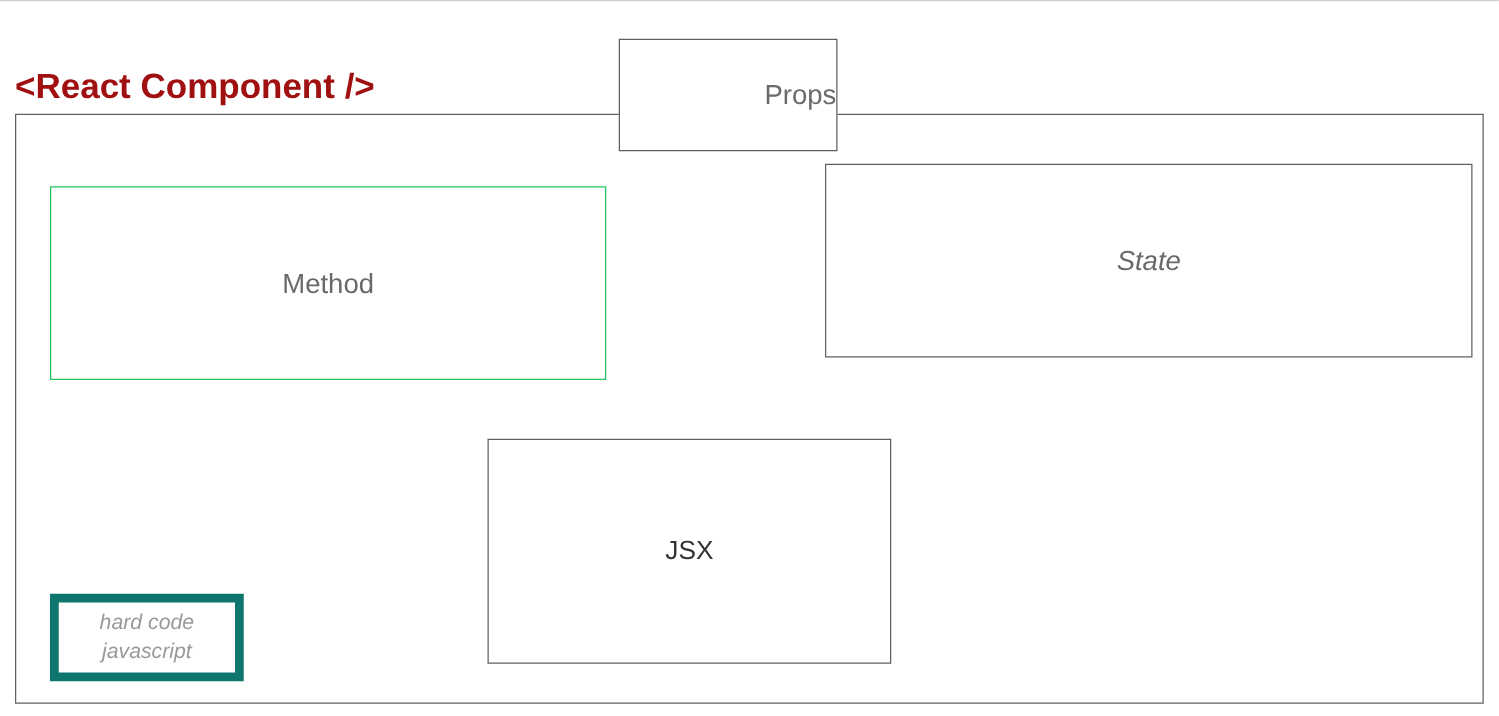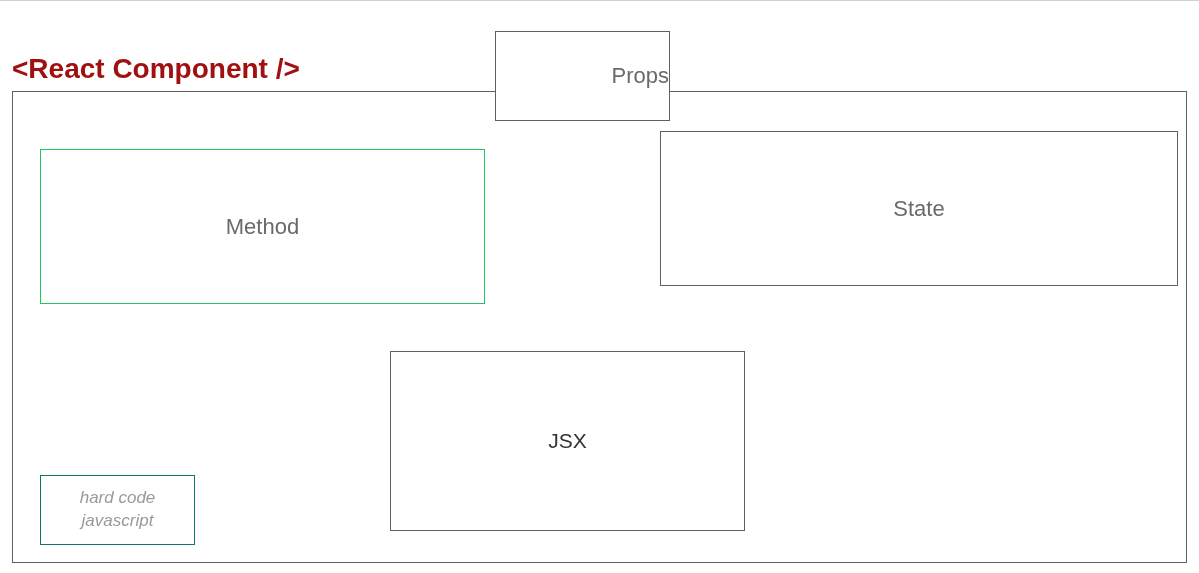--- a/index.html
+++ b/index.html
@@ -67,43 +67,44 @@
       left: 660px;
       width: 518px;
       height: 155px;
       border: 1px solid #606060;
       background: #ffffff;
       display: flex;
       align-items: center;
       justify-content: center;
       font-size: 22px;
       color: #6a6a6a;
+      font-style: italic;
     }
     .jsx-box {
       position: absolute;
       top: 350px;
       left: 390px;
-      width: 355px;
+      width: 323px;
       height: 180px;
       border: 1px solid #606060;
       background: #ffffff;
       display: flex;
       align-items: center;
       justify-content: center;
       font-size: 21px;
       color: #333333;
       text-align: center;
     }
     .hardcode-box {
       position: absolute;
       top: 474px;
       left: 40px;
       width: 155px;
       height: 70px;
-      border: 1px solid #0f766e;
+      border: 7px solid #0f766e;
       background: #ffffff;
       display: flex;
       align-items: center;
       justify-content: center;
       font-size: 17px;
       font-style: italic;
       color: #9a9a9a;
       text-align: center;
       line-height: 1.35;
       padding: 6px 14px;

